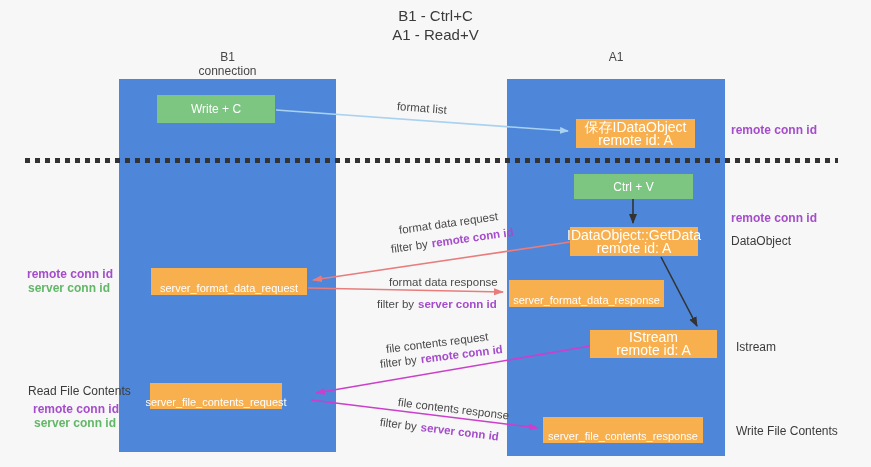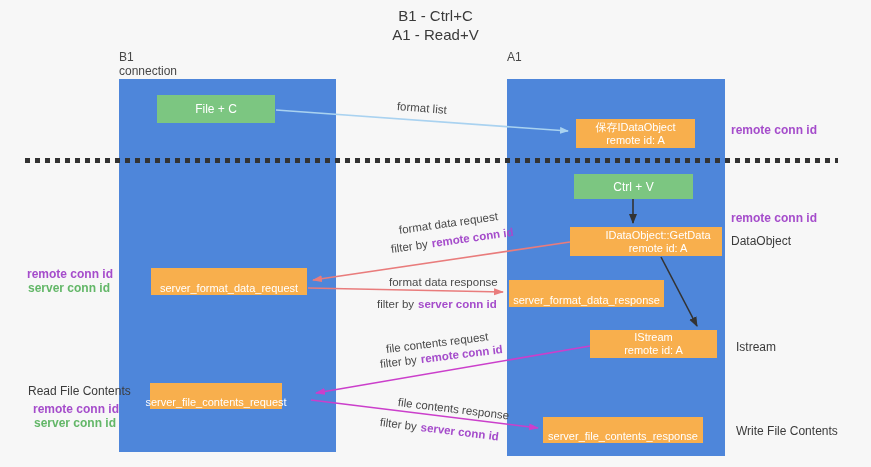--- a/index.html
+++ b/index.html
@@ -8,31 +8,31 @@
     background:#f7f7f7;
     font-family:"Liberation Sans",sans-serif;
     color:#3b3b3b;
   }
   .abs{position:absolute;}
   .title{
     left:0;right:0;top:6px;text-align:center;
     font-size:15px;line-height:19px;color:#3a3a3a;
   }
   .lane-header{
-    top:50px;text-align:left;font-size:12px;line-height:14px;color:#474747;
+    top:50px;text-align:center;font-size:12px;line-height:14px;color:#474747;
   }
   .lane{
     background:#4e86da;
   }
   .node{
     display:flex;flex-direction:column;align-items:center;justify-content:center;
     color:#fff;text-align:center;
   }
   .green{background:#7cc681;font-size:12px;}
-  .orange{background:#f8af4d;font-size:11px;line-height:13px;}
+  .orange{background:#f8af4d;font-size:14px;line-height:13px;}
   .orange.wide{font-size:11px;justify-content:flex-end;}
   .side-label{font-size:12px;line-height:14px;white-space:nowrap;}
   .purple{color:#a54ccb;font-weight:bold;}
   .greenlbl{color:#63b768;font-weight:bold;}
   .dark{color:#3b3b3b;font-weight:normal;}
   .arrow-label{
     font-size:11.5px;color:#4a4a4a;white-space:nowrap;transform-origin:left center;
   }
   .arrow-label .gap{margin-right:4px;}
   .dashed-sep{
@@ -80,33 +80,33 @@
   <line x1="276" y1="110" x2="568" y2="131" stroke="#a9d2f0" stroke-width="1.6" marker-end="url(#ah-blue)"></line>
   <line x1="633" y1="199" x2="633" y2="223" stroke="#333333" stroke-width="1.6" marker-end="url(#ah-black)"></line>
   <line x1="570" y1="242" x2="313" y2="280" stroke="#e97c7c" stroke-width="1.6" marker-end="url(#ah-salmon)"></line>
   <line x1="308" y1="288" x2="503" y2="292" stroke="#e97c7c" stroke-width="1.6" marker-end="url(#ah-salmon)"></line>
   <line x1="661" y1="257" x2="697" y2="326" stroke="#333333" stroke-width="1.6" marker-end="url(#ah-black)"></line>
   <line x1="590" y1="346" x2="316" y2="393" stroke="#cb3fcb" stroke-width="1.6" marker-end="url(#ah-magenta)"></line>
   <line x1="311" y1="400" x2="538" y2="428" stroke="#cb3fcb" stroke-width="1.6" marker-end="url(#ah-magenta)"></line>
 </svg>
 
 <div class="abs node green" style="left:157px;top:95px;width:118px;height:28px;">
-  <span>File + C</span>
+  <span>Write + C</span>
 </div>
 
 <div class="abs node orange" style="left:576px;top:119px;width:119px;height:29px;">
   <span>保存IDataObject</span>
   <span>remote id: A</span>
 </div>
 
 <div class="abs node green" style="left:574px;top:174px;width:119px;height:25px;">
   <span>Ctrl + V</span>
 </div>
 
-<div class="abs node orange" style="left:570px;top:227px;width:128px;height:29px;padding-left:24px;">
+<div class="abs node orange" style="left:570px;top:227px;width:128px;height:29px;">
   <span>IDataObject::GetData</span>
   <span>remote id: A</span>
 </div>
 
 <div class="abs node orange wide" style="left:151px;top:268px;width:156px;height:27px;">
   <span>server_format_data_request</span>
 </div>
 
 <div class="abs node orange wide" style="left:509px;top:280px;width:155px;height:27px;">
   <span>server_format_data_response</span>

